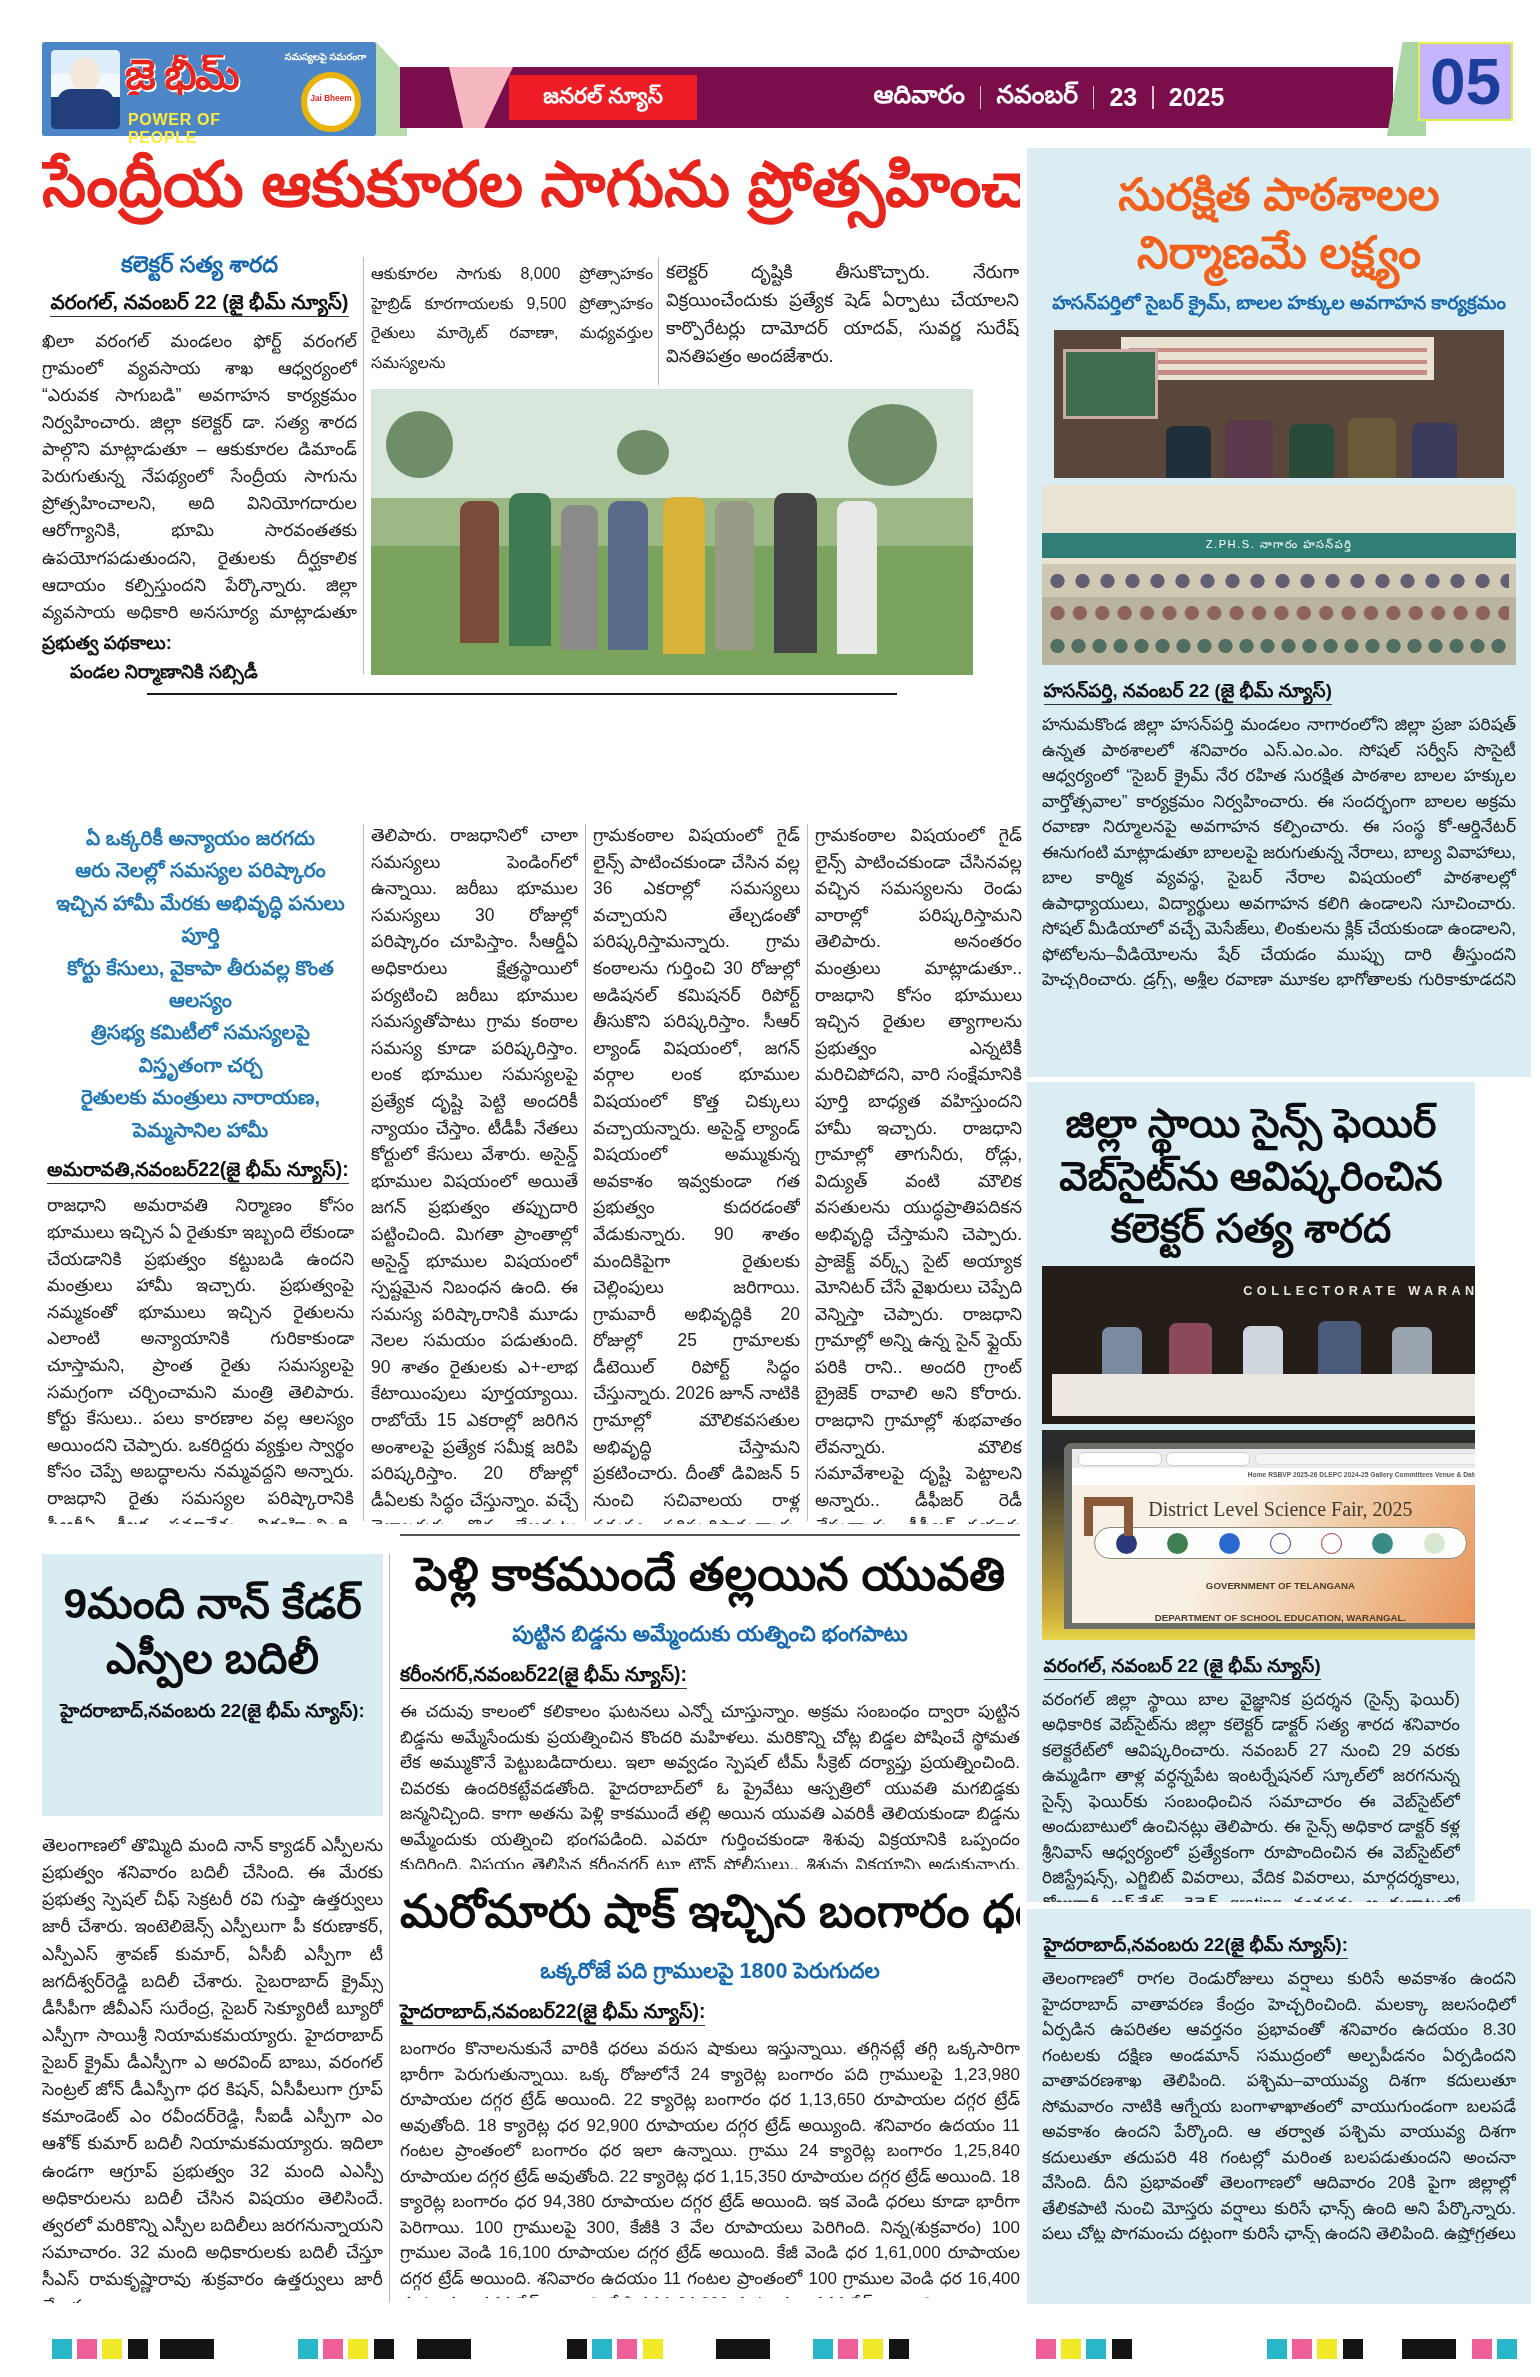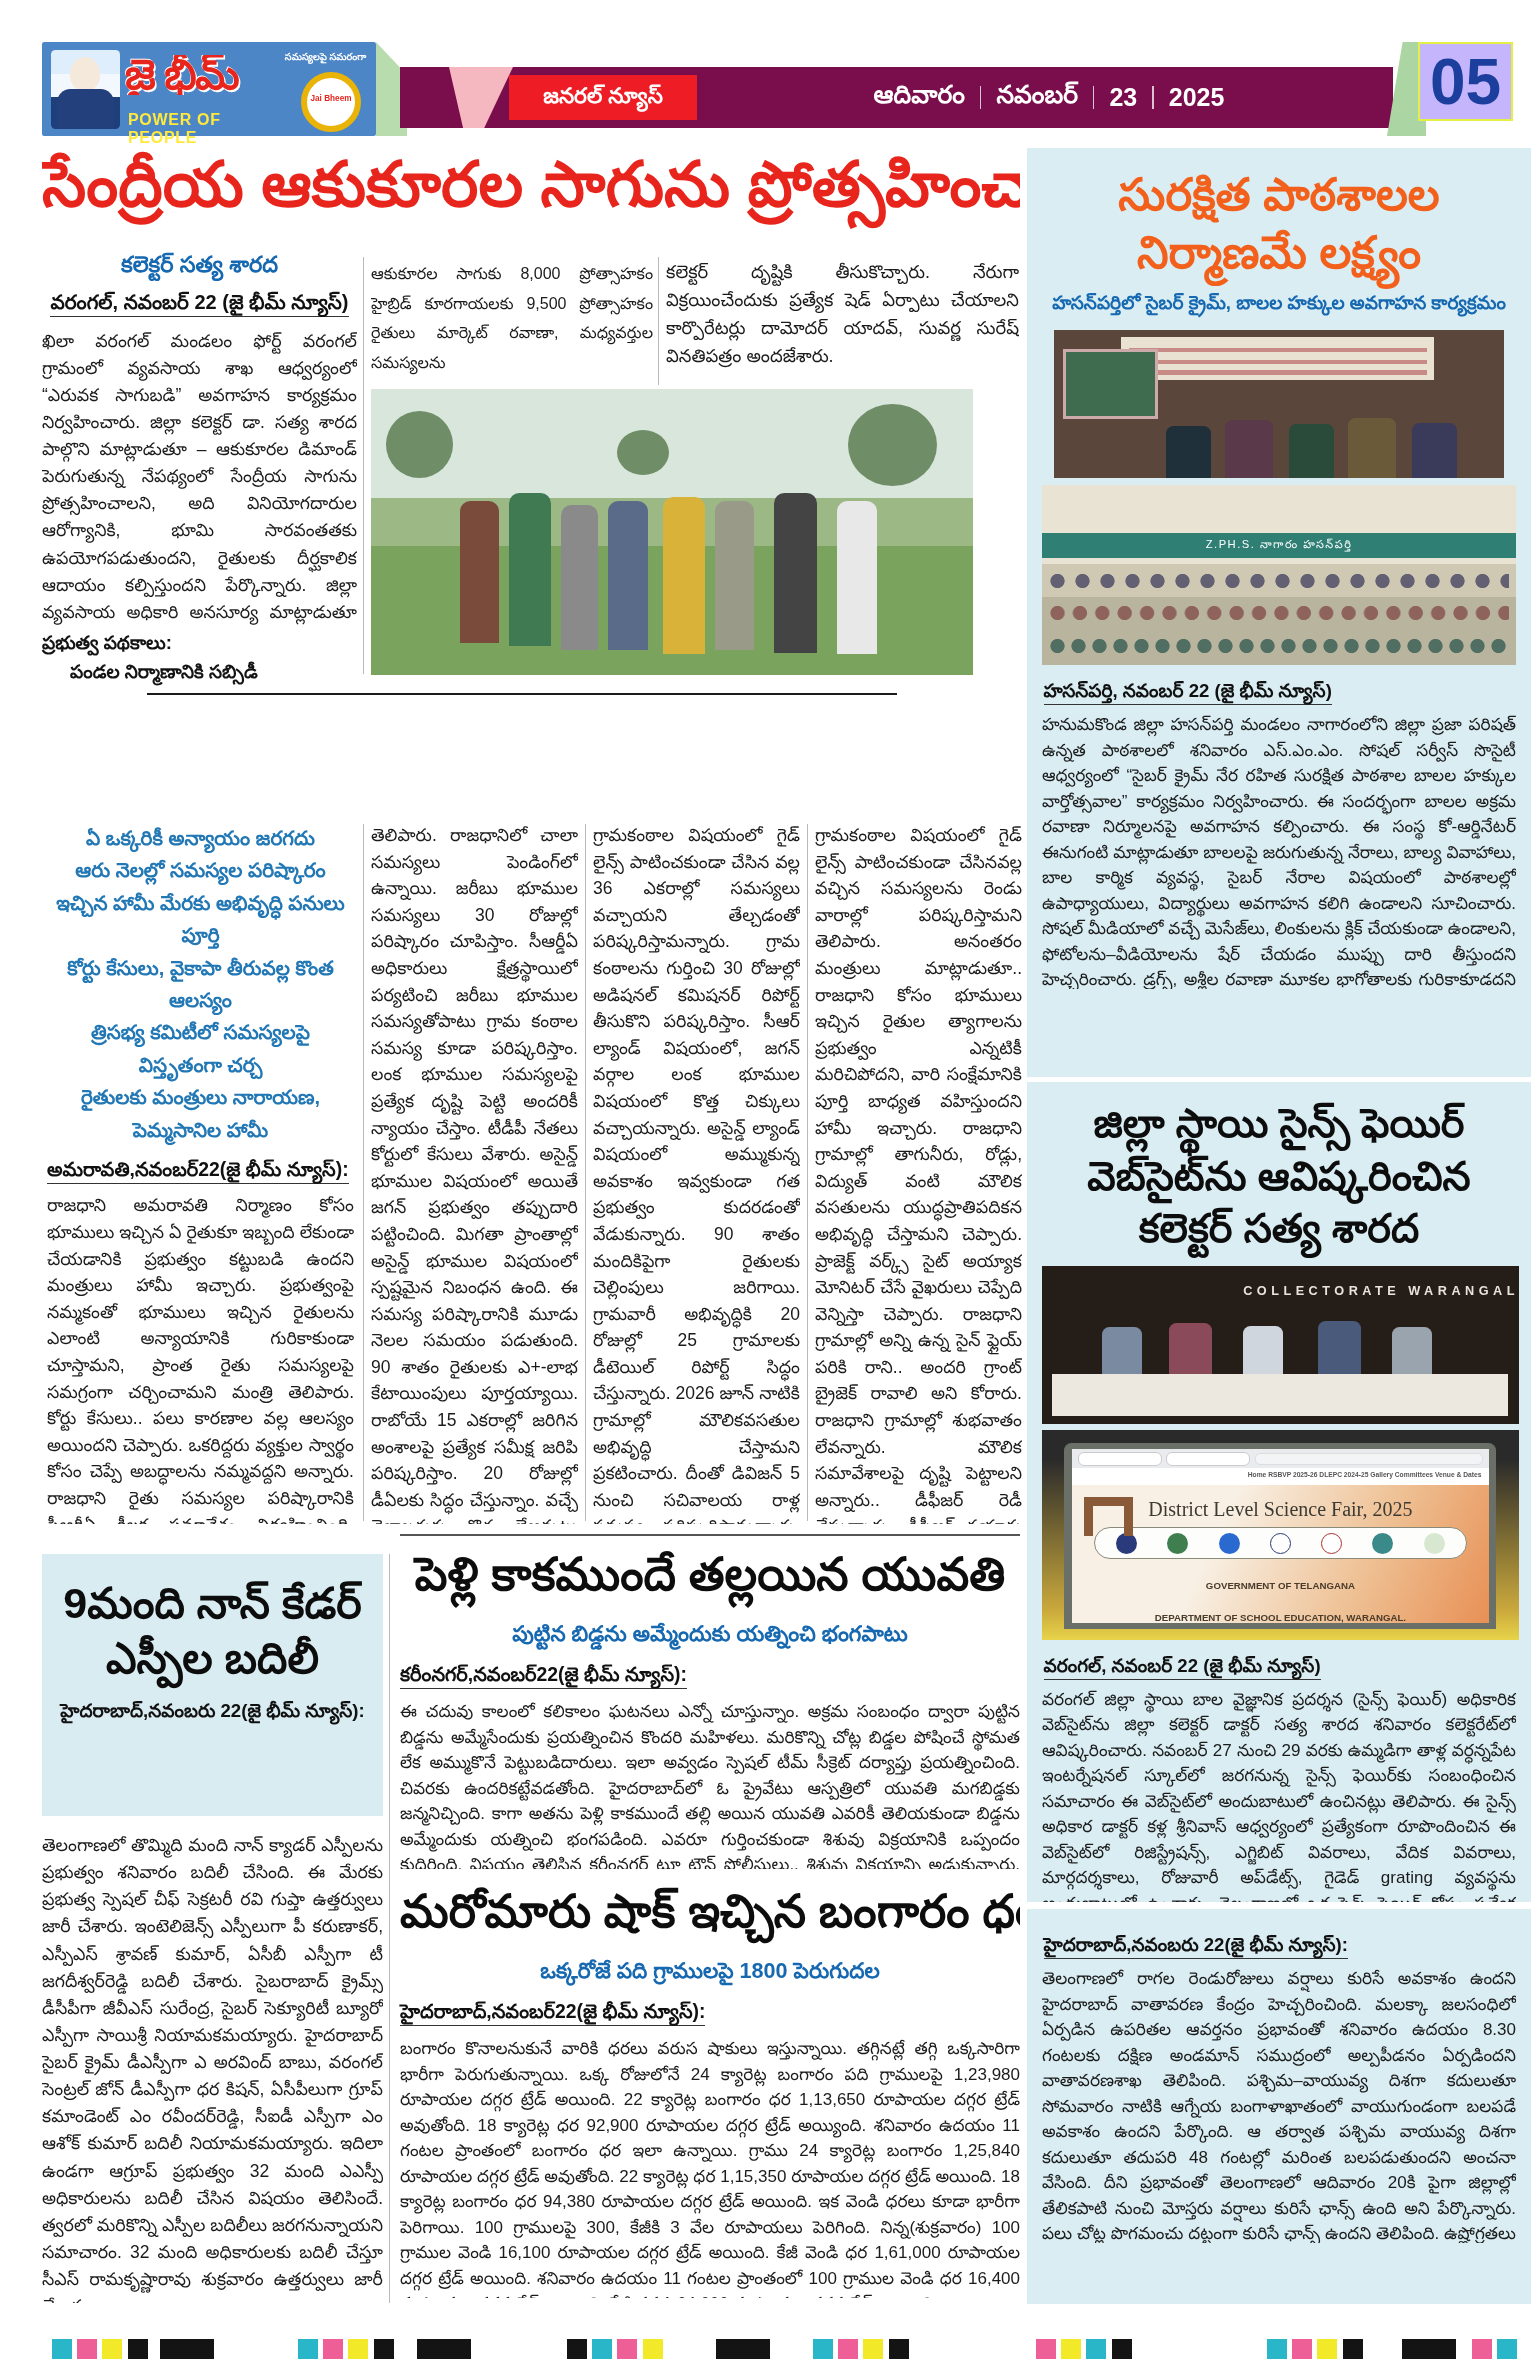--- a/index.html
+++ b/index.html
@@ -79,21 +79,21 @@
   .banner i{position:absolute;left:7.5px;right:7.5px;height:4.5px;background:#b05050;opacity:.6;}
   .chalkboard{position:absolute;left:9px;top:19.4px;width:89px;height:64px;background:#3f6b4f;border:3px solid #caa;}
   .sil{position:absolute;bottom:0;border-radius:7.5px 7.5px 0 0;}
   .photo-school{width:474px;height:180px;margin:0 auto;background:linear-gradient(180deg,#e8e3d2 0 44%,#cfc9b4 44% 62%,#b9b49e 62% 100%);position:relative;overflow:hidden;}
   .school-band{position:absolute;left:0;top:48px;width:100%;height:25px;background:#2f7f74;color:#fff;font-size:11.2px;display:flex;align-items:center;justify-content:center;letter-spacing:1.5px;}
   .crowd{position:absolute;left:7.5px;width:459px;height:34px;
          background:radial-gradient(circle at 7.5px 15px,#335 6.7px,transparent 7.5px);
          background-size:25px 34px;opacity:.7;}
   .pA-byline{display:block;font-size:18.6px;margin:15px 0 6px 1.5px;}
   .pA-body{font-size:17px;line-height:1.5;height:277px;}
-  .pB{left:1027px;top:1082px;width:504px;height:820px;}
+  .pB{left:1027px;top:1082px;width:448px;height:820px;}
   .pB-headline{font-size:40px;text-align:center;line-height:1.32;margin-top:1.5px;}
   .photo-hall{width:477px;height:158px;margin:10.4px auto 6px auto;background:linear-gradient(180deg,#241d18 0 100%);position:relative;overflow:hidden;}
   .hall-letters{position:absolute;left:0;top:18px;width:100%;text-align:right;color:#e9e4da;font-size:12.7px;letter-spacing:4.5px;font-weight:bold;}
   .dais{position:absolute;left:10.4px;bottom:7.5px;width:456px;height:42px;background:#ece8e0;}
   .photo-laptop{width:477px;height:210px;margin:0 auto;background:linear-gradient(180deg,#2a2a2a 0 14%,#caa93c 86%,#e8d44a 100%);position:relative;overflow:hidden;}
   .laptop{position:absolute;left:22.4px;top:13.4px;width:432px;height:186px;background:#6a7068;border-radius:7.5px 7.5px 0 0;padding:6px 7.5px;box-sizing:border-box;}
   .screen{width:100%;height:100%;background:#ffffff;position:relative;overflow:hidden;}
   .browser-bar{height:19.4px;background:#e9ebee;display:flex;align-items:center;padding:0 6px;gap:4.5px;}
   .tab{width:82px;height:12px;background:#fff;border-radius:6px;border:0.7px solid #ccc;}
   .urlbar{flex:1;height:10.4px;background:#f3f4f6;border-radius:5.2px;border:0.7px solid #ddd;}

